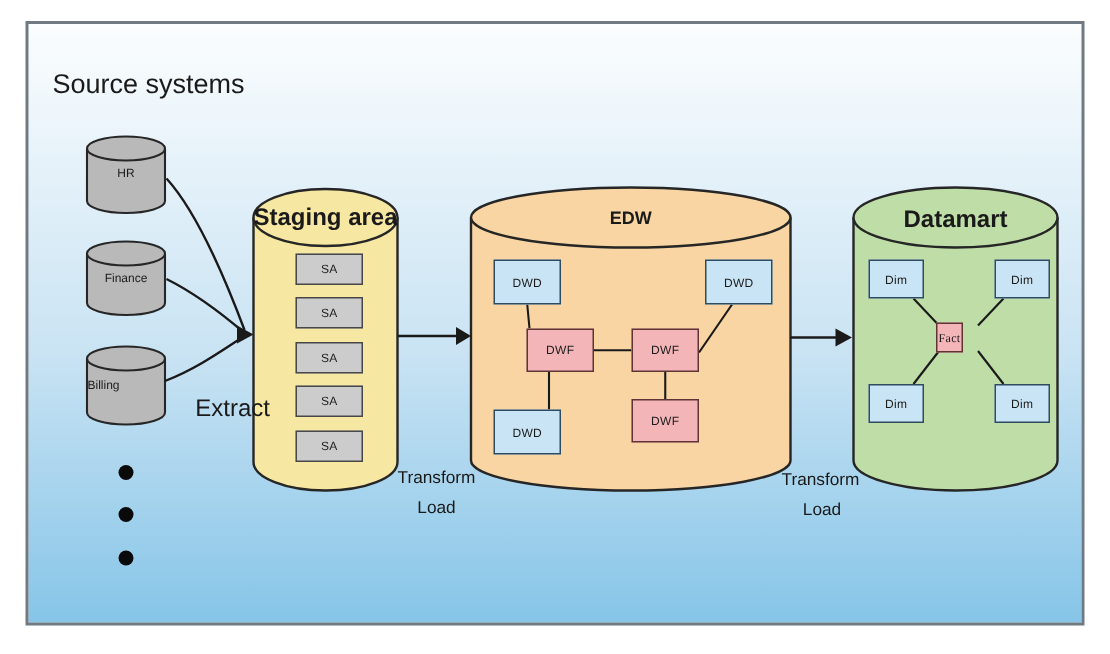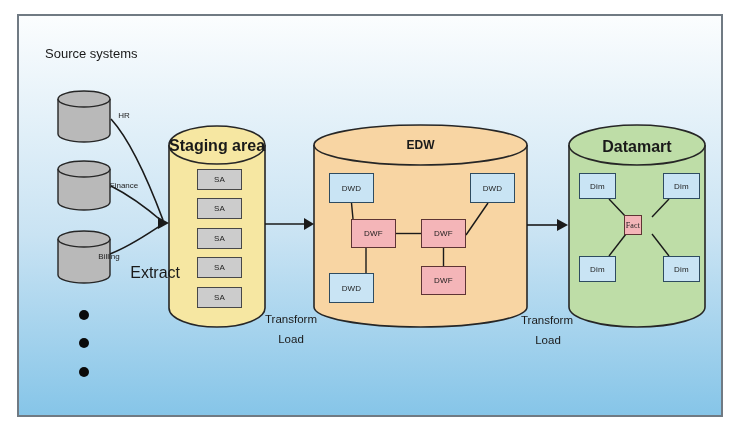--- a/index.html
+++ b/index.html
@@ -13,21 +13,21 @@
   .lbl{position:absolute;color:#1a1a1a;white-space:nowrap;}
   .title-lbl{font-weight:bold;text-align:center;}
   .center-lbl{text-align:center;}
   .node{
     position:absolute;display:flex;align-items:center;justify-content:center;
     font-size:8px;color:#1c1c1c;box-sizing:border-box;letter-spacing:.2px;
   }
   .node.gray{background:var(--gray-box-fill);border:1px solid #474747;}
   .node.blue{background:var(--blue-box-fill);border:1px solid #2e4b60;}
   .node.pink{background:var(--pink-box-fill);border:1px solid #5e3434;}
-  .cyl-label{font-size:8px;text-align:center;color:#1c1c1c;margin-left:40px;}
+  .cyl-label{font-size:8px;text-align:center;color:#1c1c1c;}
 </style>
 </head>
 <body>
 
 <div class="stage">
 
   <svg width="702" height="399" viewBox="0 0 702 399">
 
     <g style="stroke:var(--stroke);fill:var(--source-cyl-fill);stroke-width:1.4">
       <path d="M39,83 L39,118 A26,8 0 0 0 91,118 L91,83"></path>
@@ -89,21 +89,21 @@
       <line x1="650" y1="240" x2="633" y2="218"></line>
     </g>
 
     <g style="fill:#0a0a0a">
       <circle cx="65" cy="299" r="5"></circle>
       <circle cx="65" cy="327" r="5"></circle>
       <circle cx="65" cy="356" r="5"></circle>
     </g>
   </svg>
 
-  <div class="lbl" style="left:26px;top:30px;font-size:13px;">Source systems</div>
+  <div class="lbl" style="left:16px;top:30px;font-size:18px;">Source systems</div>
 
   <div class="lbl cyl-label" style="left:39px;top:95px;width:52px;">HR</div>
   <div class="lbl cyl-label" style="left:39px;top:165px;width:52px;">Finance</div>
   <div class="lbl cyl-label" style="left:24px;top:236px;width:52px;">Billing</div>
 
   <div class="lbl center-lbl" style="left:91px;top:248px;width:70px;font-size:16px;text-align:right;">Extract</div>
 
   <div class="lbl title-lbl" style="left:150px;top:121px;width:96px;font-size:16px;">Staging area</div>
   <div class="lbl title-lbl" style="left:295px;top:122px;width:213px;font-size:12px;">EDW</div>
   <div class="lbl title-lbl" style="left:550px;top:122px;width:136px;font-size:16px;">Datamart</div>

